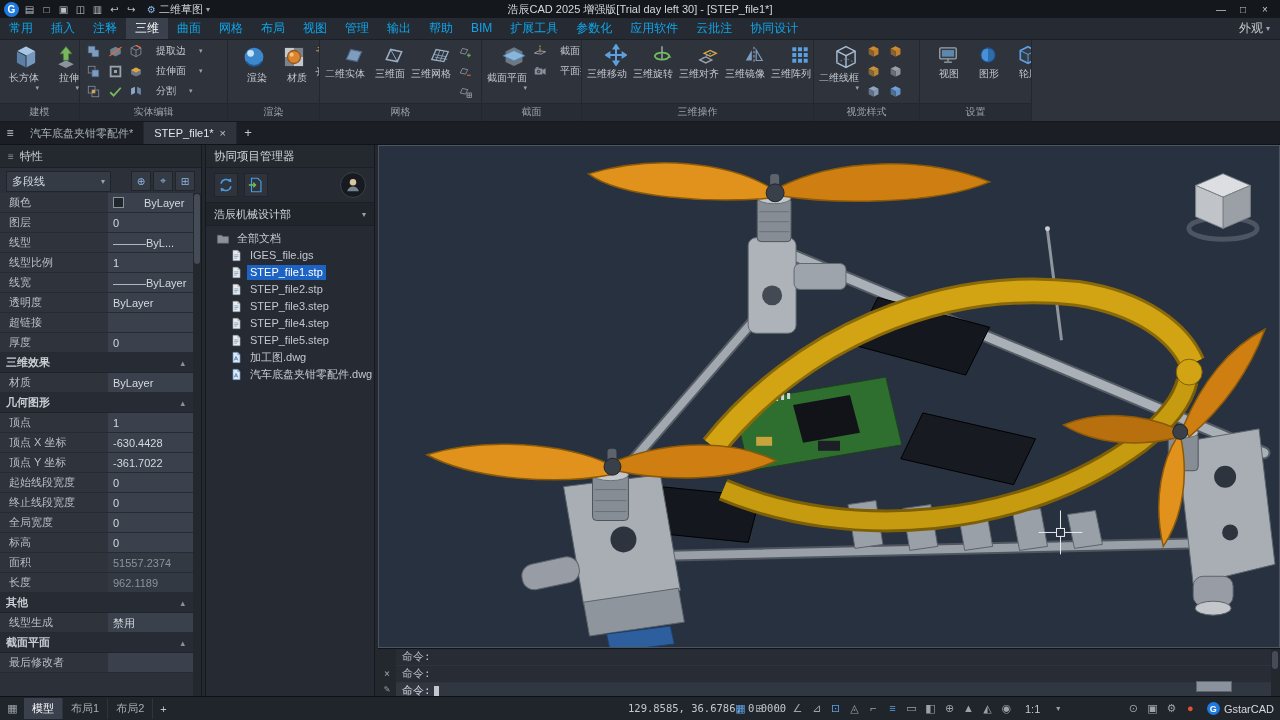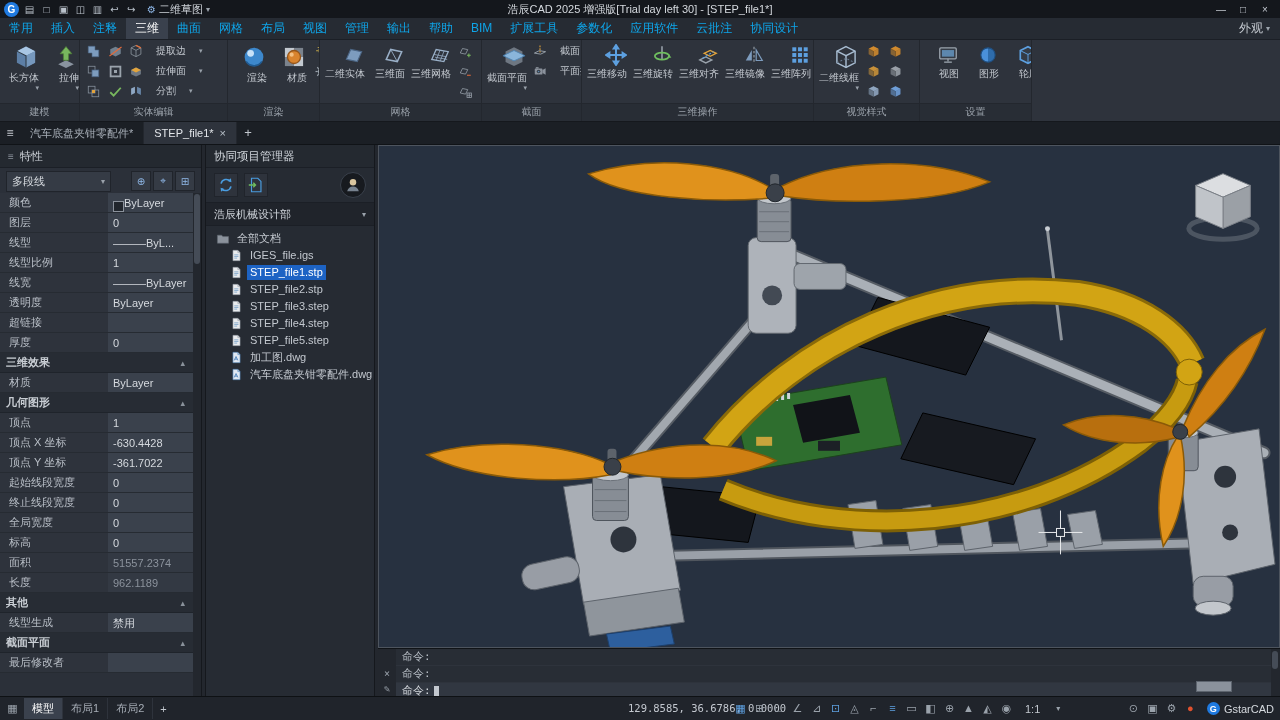--- a/index.html
+++ b/index.html
@@ -67,22 +67,22 @@
   .pselrow{height:26px;display:flex;align-items:center;padding:0 6px;gap:20px}
   .psel{flex:1;height:19px;background:#353b45;border:1px solid #20242b;display:flex;align-items:center;
         justify-content:space-between;padding:0 5px;font-size:11px;color:#d5d9de}
   .ptools{display:flex;gap:2px}
   .ptool{width:18px;height:18px;background:#353b45;border:1px solid #20242b;display:flex;align-items:center;
          justify-content:center;font-size:10px;color:#8fb8e8}
   .prows{position:absolute;top:48px;left:0;right:8px;bottom:0;overflow:hidden;font-size:11px}
   .prow{display:flex;height:19px;border-bottom:1px solid #262b32}
   .pk{width:108px;background:#2e333c;color:#b9bfc7;line-height:18px;padding-left:9px;box-sizing:border-box;
       white-space:nowrap;overflow:hidden;flex:none}
-  .pv{flex:1;background:#3a414c;color:#d5d9de;line-height:18px;padding-left:5px;display:flex;align-items:flex-end;
-      gap:0;white-space:nowrap;overflow:hidden}
+  .pv{flex:1;background:#3a414c;color:#d5d9de;line-height:18px;padding-left:5px;display:flex;align-items:center;
+      gap:20px;white-space:nowrap;overflow:hidden}
   .pv.ro{background:#333943;color:#8b929c}
   .swatch{width:9px;height:9px;background:#21262d;border:1px solid #8b929c;display:inline-block;flex:none}
   .psec{height:19px;background:#272c34;color:#c8cdd3;font-weight:bold;display:flex;align-items:center;
         justify-content:space-between;padding:0 8px 0 6px;border-bottom:1px solid #1f242b}
   .psec-arrow{color:#8a919b;font-weight:normal;font-size:9px}
   .pscroll{position:absolute;top:48px;right:0;width:8px;bottom:0;background:#23272e}
   .pthumb{margin:1px;height:70px;background:#454c57;border-radius:3px}
 
   
   .collab{position:absolute;top:145px;left:205px;width:170px;bottom:23px;background:#262b33;

